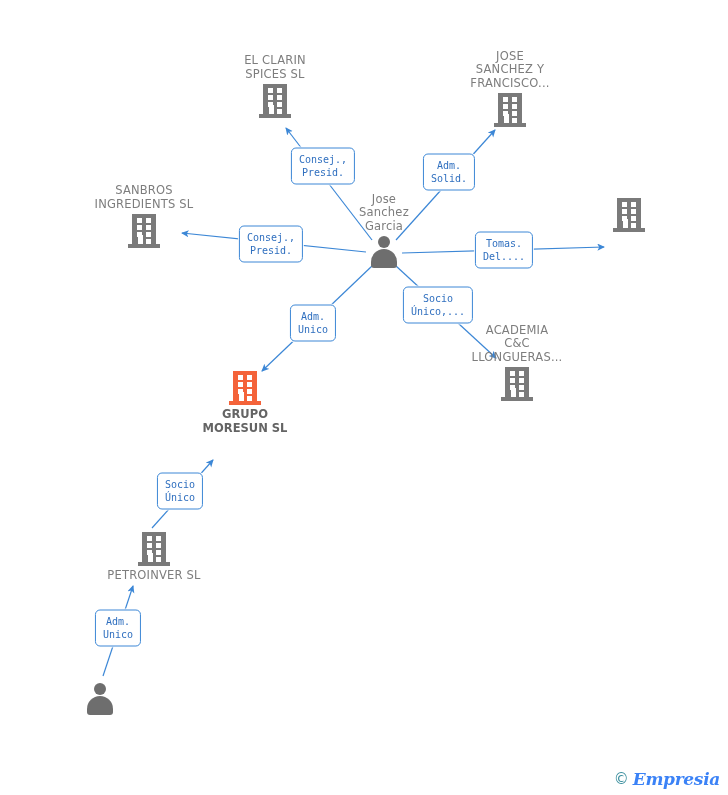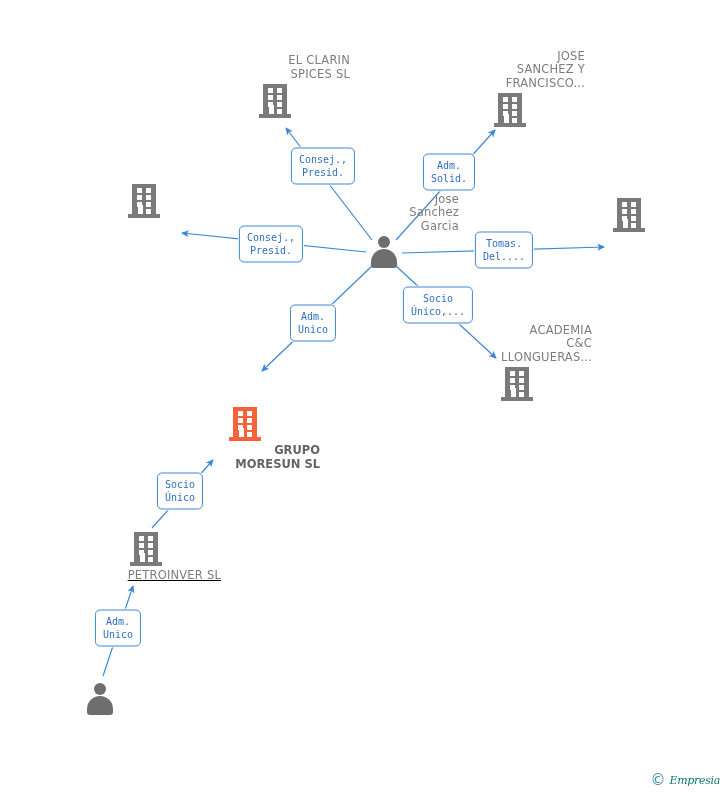--- a/index.html
+++ b/index.html
@@ -25,21 +25,21 @@
     top: 0;
     width: 728px;
     height: 795px;
     pointer-events: none;
   }
 
   
   .node {
     position: absolute;
     transform: translateX(-50%);
-    text-align: right;
+    text-align: center;
     width: 150px;
   }
   .node .caption {
     font-size: 11.5px;
     line-height: 13.5px;
     color: #7d7d7d;
     letter-spacing: 0.2px;
     white-space: pre-line;
   }
   .node.focus .caption {
@@ -143,25 +143,26 @@
     display: flex;
     align-items: center;
     gap: 4px;
   }
   #watermark .cmark {
     font-size: 15px;
     color: #3b8f9e;
     font-family: "DejaVu Sans", sans-serif;
   }
   #watermark .wname {
-    font-size: 11px;
-    color: #0f766e;
+    font-size: 17px;
+    color: #3b82f6;
     font-family: "DejaVu Serif", serif;
     font-style: italic;
     letter-spacing: -0.3px;
+    font-weight: bold;
   }
 </style>
 </head>
 <body>
 
 <div id="canvas">
 
   <svg id="edge-layer" viewBox="0 0 728 795">
     <defs>
       <marker id="arrowhead" markerWidth="7" markerHeight="7" refX="5.6" refY="3" orient="auto">
@@ -212,20 +213,22 @@
             <div class="win" style="left:18px;top:11px"></div>
             <div class="win" style="left:9px;top:18px"></div>
             <div class="win" style="left:18px;top:18px"></div>
             <div class="win" style="left:18px;top:25px"></div>
             <div class="door"></div>
             <div class="base"></div>
           </div>
         </div>
       </div>
       <div class="node cap-above" style="left: 144px; top: 184px;">
+        <div class="caption">SANBROS
+INGREDIENTS SL</div>
         <div class="glyph">
           <div class="bld">
             <div class="body"></div>
             <div class="win" style="left:9px;top:4px"></div>
             <div class="win" style="left:18px;top:4px"></div>
             <div class="win" style="left:9px;top:11px"></div>
             <div class="win" style="left:18px;top:11px"></div>
             <div class="win" style="left:9px;top:18px"></div>
             <div class="win" style="left:18px;top:18px"></div>
             <div class="win" style="left:18px;top:25px"></div>
@@ -273,39 +276,39 @@
             <div class="win" style="left:9px;top:11px"></div>
             <div class="win" style="left:18px;top:11px"></div>
             <div class="win" style="left:9px;top:18px"></div>
             <div class="win" style="left:18px;top:18px"></div>
             <div class="win" style="left:18px;top:25px"></div>
             <div class="door"></div>
             <div class="base"></div>
           </div>
         </div>
       </div>
-      <div class="node cap-below focus" style="left: 245px; top: 407px;">
+      <div class="node cap-below focus" style="left: 245px; top: 371px;">
         <div class="glyph">
           <div class="bld orange">
             <div class="body"></div>
             <div class="win" style="left:9px;top:4px"></div>
             <div class="win" style="left:18px;top:4px"></div>
             <div class="win" style="left:9px;top:11px"></div>
             <div class="win" style="left:18px;top:11px"></div>
             <div class="win" style="left:9px;top:18px"></div>
             <div class="win" style="left:18px;top:18px"></div>
             <div class="win" style="left:18px;top:25px"></div>
             <div class="door"></div>
             <div class="base"></div>
           </div>
         </div>
         <div class="caption">GRUPO
 MORESUN SL</div>
       </div>
-      <div class="node cap-below" style="left: 146px; top: 532px; text-decoration: underline;">
+      <div class="node cap-below" style="left: 154px; top: 532px;">
         <div class="glyph">
           <div class="bld">
             <div class="body"></div>
             <div class="win" style="left:9px;top:4px"></div>
             <div class="win" style="left:18px;top:4px"></div>
             <div class="win" style="left:9px;top:11px"></div>
             <div class="win" style="left:18px;top:11px"></div>
             <div class="win" style="left:9px;top:18px"></div>
             <div class="win" style="left:18px;top:18px"></div>
             <div class="win" style="left:18px;top:25px"></div>

